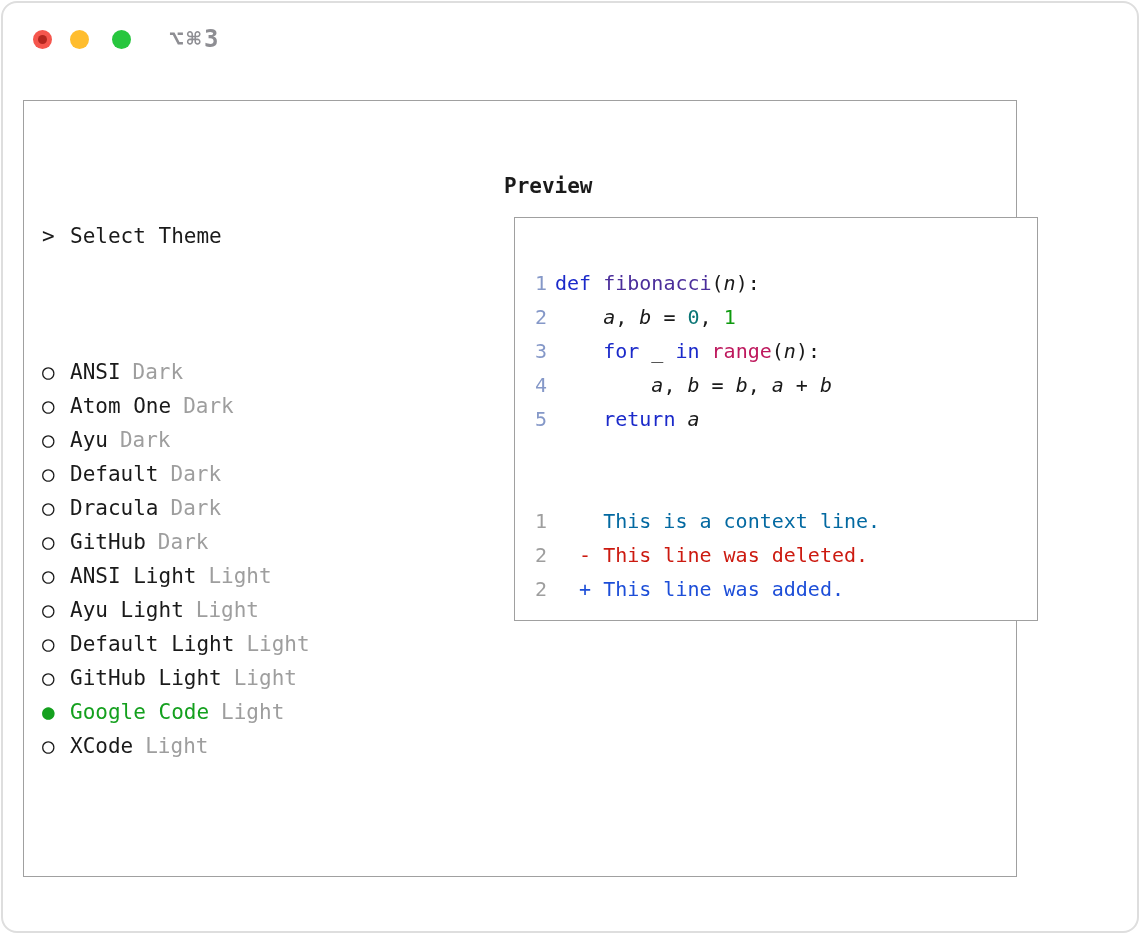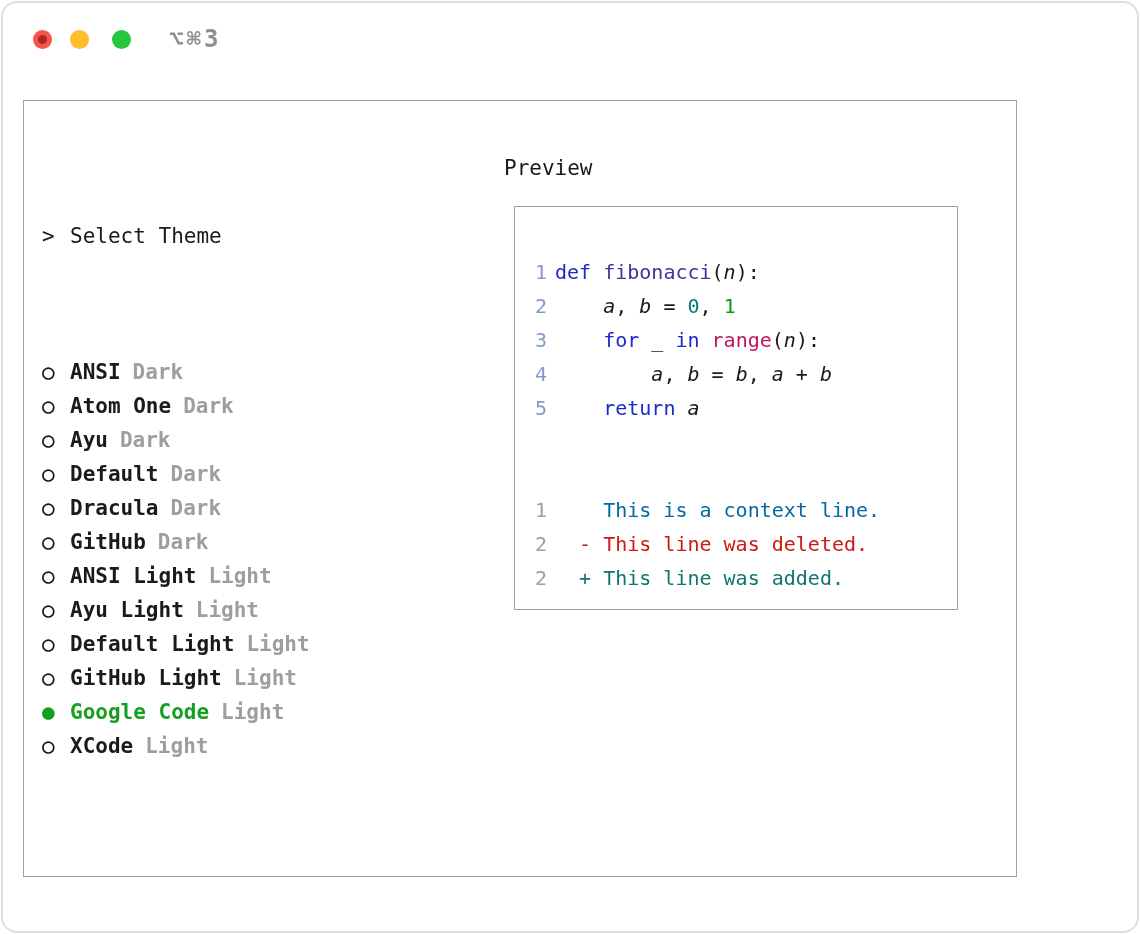--- a/index.html
+++ b/index.html
@@ -29,34 +29,34 @@
   
   .panel {
     position:absolute; left:20px; top:97px; width:994px; height:777px;
     border:1.5px solid #a0a0a0; background:#fff;
   }
   
   .left-col {
     position:absolute; left:18px; top:50px;
     font-size:21px; line-height:34px; white-space:pre-wrap;
   }
-  .row { height:34px; white-space:pre;font-weight:bold; }
+  .row { height:34px; white-space:pre; }
   .marker { display:inline-block; width:28px; }
   .title-row, .title-row .marker { font-weight:normal; }
   .variant { margin-left:12px; }
   .green { color:#14a01e; }
   .gray  { color:#9e9e9e; }
   .spacer { height:34px; }
   
   .preview-title {
-    position:absolute; left:480px; top:55px;
-    font-size:21px; font-weight:normal;
+    position:absolute; left:480px; top:73px;
+    font-size:21px; font-weight:bold;
   }
   .preview-box {
-    position:absolute; left:490px; top:105px; width:444px; height:404px;
+    position:absolute; left:490px; top:116px; width:524px; height:404px;
     border:1.5px solid #a0a0a0; background:#fff;
   }
   .code {
     position:absolute; left:20px; top:48px;
     font-size:20px; line-height:34px; white-space:pre;
   }
   .code-line { height:34px; }
   .lnum {
     display:inline-block; width:12px; margin-right:8px;
     text-align:right; color:#8598c8;
@@ -65,21 +65,21 @@
   
   .tk-kw  { color:#1b2aca; }
   .tk-fn  { color:#4b2e9b; }
   .tk-bi  { color:#be185d; }
   .tk-n1  { color:#0a7575; }
   .tk-n2  { color:#0e9a0e; }
   .tk-var { color:#1a1a1a; font-style:italic; }
   .tk-pl  { color:#1a1a1a; }
   .df-ctx { color:#0369a1; }
   .df-del { color:#cc1a10;text-align:center; }
-  .df-add { color:#0f766e; }
+  .df-add { color:#1d4ed8; }
 </style>
 </head>
 <body>
 
 <div class="window">
 
   <div class="titlebar">
     <span class="light light-red"></span>
     <span class="light light-yellow"></span>
     <span class="light light-green"></span>

